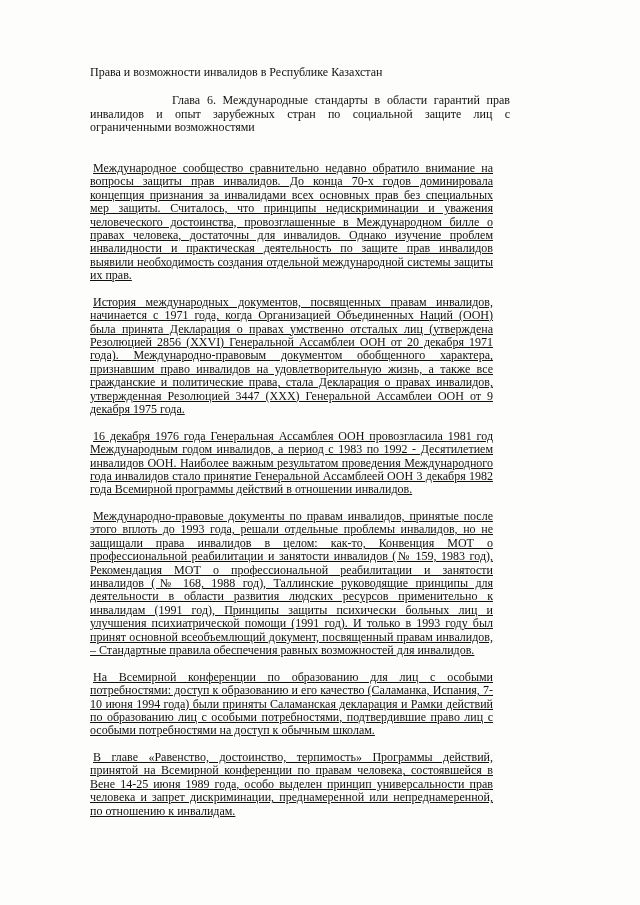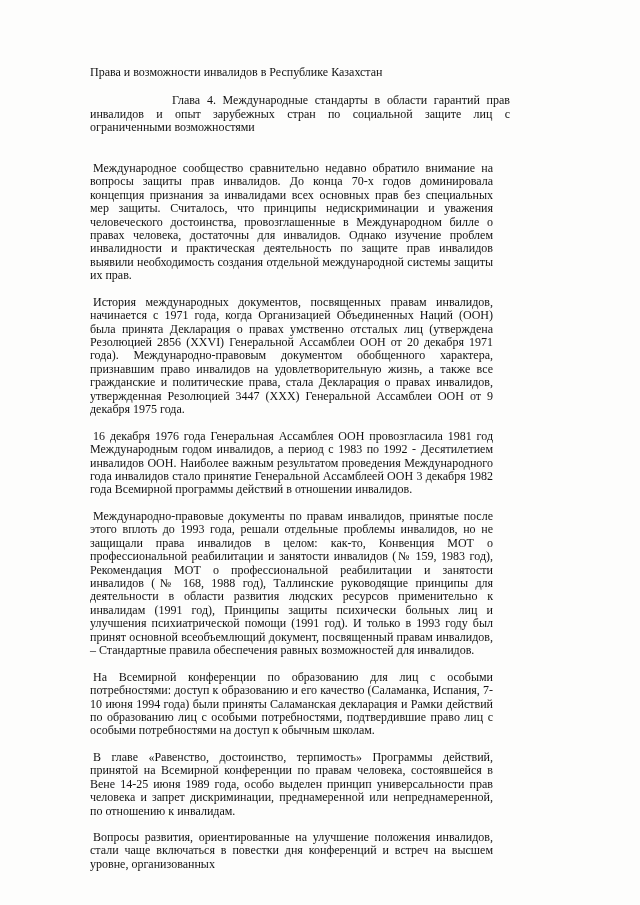--- a/index.html
+++ b/index.html
@@ -28,33 +28,33 @@
   }
   .chapter-heading{
     margin:14px 0 27px 0;
     text-indent:82px;
     text-align:justify;
   }
   .body-paragraph{
     margin:0 17px 13px 0;
     text-align:justify;
     text-indent:3px;
+    text-decoration:underline;
   }
   .body-paragraph:last-child{
     margin-bottom:0;
   }
 </style>
 </head>
 <body>
 
 <div class="page">
   <p class="doc-title">Права и возможности инвалидов в Республике Казахстан</p>
 
-  <p class="chapter-heading">Глава 4. Международные стандарты в области гарантий прав инвалидов и опыт зарубежных стран по социальной защите лиц с ограниченными возможностями</p>
+  <p class="chapter-heading">Глава 6. Международные стандарты в области гарантий прав инвалидов и опыт зарубежных стран по социальной защите лиц с ограниченными возможностями</p>
 
   <p class="body-paragraph">Международное сообщество сравнительно недавно обратило внимание на вопросы защиты прав инвалидов. До конца 70-х годов доминировала концепция признания за инвалидами всех основных прав без специальных мер защиты. Считалось, что принципы недискриминации и уважения человеческого достоинства, провозглашенные в Международном билле о правах человека, достаточны для инвалидов. Однако изучение проблем инвалидности и практическая деятельность по защите прав инвалидов выявили необходимость создания отдельной международной системы защиты их прав.</p>
   <p class="body-paragraph">История международных документов, посвященных правам инвалидов, начинается с 1971 года, когда Организацией Объединенных Наций (ООН) была принята Декларация о правах умственно отсталых лиц (утверждена Резолюцией 2856 (XXVI) Генеральной Ассамблеи ООН от 20 декабря 1971 года). Международно-правовым документом обобщенного характера, признавшим право инвалидов на удовлетворительную жизнь, а также все гражданские и политические права, стала Декларация о правах инвалидов, утвержденная Резолюцией 3447 (XXX) Генеральной Ассамблеи ООН от 9 декабря 1975 года.</p>
   <p class="body-paragraph">16 декабря 1976 года Генеральная Ассамблея ООН провозгласила 1981 год Международным годом инвалидов, а период с 1983 по 1992 - Десятилетием инвалидов ООН. Наиболее важным результатом проведения Международного года инвалидов стало принятие Генеральной Ассамблеей ООН 3 декабря 1982 года Всемирной программы действий в отношении инвалидов.</p>
   <p class="body-paragraph">Международно-правовые документы по правам инвалидов, принятые после этого вплоть до 1993 года, решали отдельные проблемы инвалидов, но не защищали права инвалидов в целом: как-то, Конвенция МОТ о профессиональной реабилитации и занятости инвалидов (№ 159, 1983 год), Рекомендация МОТ о профессиональной реабилитации и занятости инвалидов (№ 168, 1988 год), Таллинские руководящие принципы для деятельности в области развития людских ресурсов применительно к инвалидам (1991 год), Принципы защиты психически больных лиц и улучшения психиатрической помощи (1991 год). И только в 1993 году был принят основной всеобъемлющий документ, посвященный правам инвалидов, – Стандартные правила обеспечения равных возможностей для инвалидов.</p>
   <p class="body-paragraph">На Всемирной конференции по образованию для лиц с особыми потребностями: доступ к образованию и его качество (Саламанка, Испания, 7-10 июня 1994 года) были приняты Саламанская декларация и Рамки действий по образованию лиц с особыми потребностями, подтвердившие право лиц с особыми потребностями на доступ к обычным школам.</p>
   <p class="body-paragraph">В главе «Равенство, достоинство, терпимость» Программы действий, принятой на Всемирной конференции по правам человека, состоявшейся в Вене 14-25 июня 1989 года, особо выделен принцип универсальности прав человека и запрет дискриминации, преднамеренной или непреднамеренной, по отношению к инвалидам.</p>
-  <p class="body-paragraph">Вопросы развития, ориентированные на улучшение положения инвалидов, стали чаще включаться в повестки дня конференций и встреч на высшем уровне, организованных</p>
 </div>
 
 </body></html>

